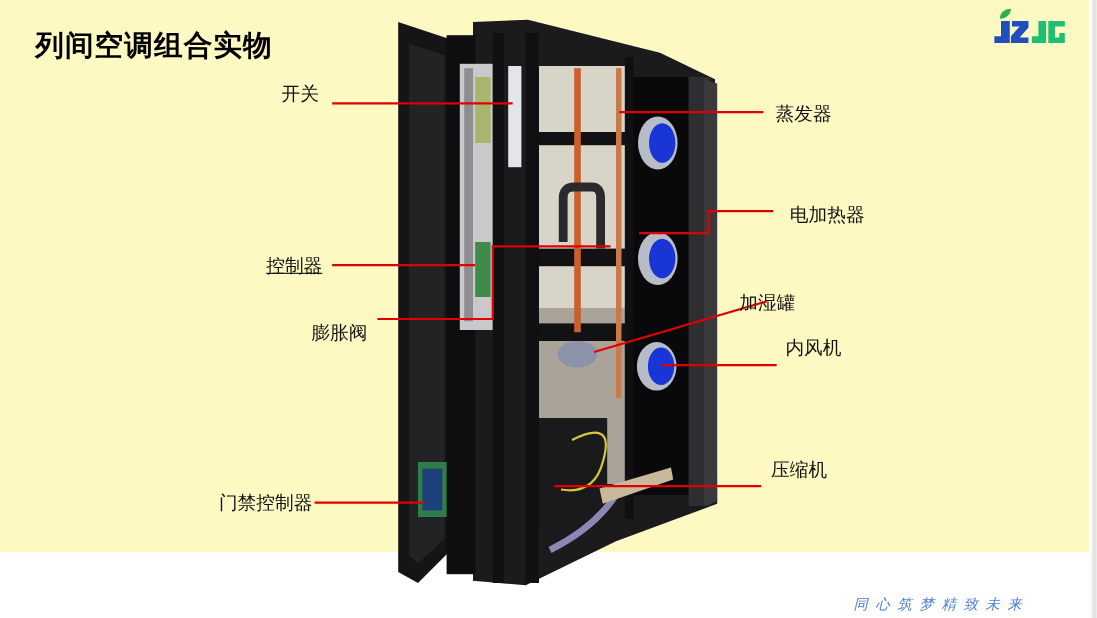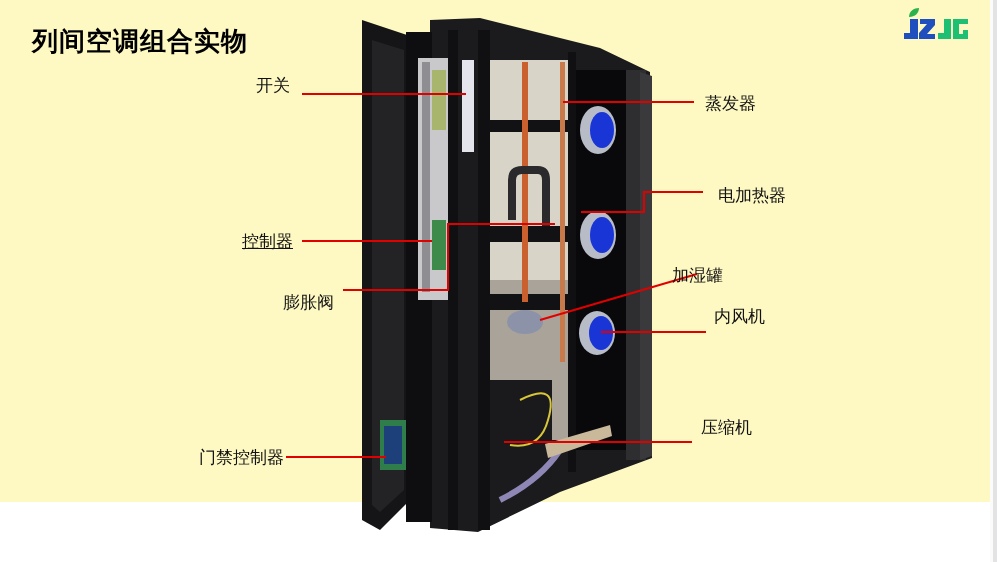--- a/index.html
+++ b/index.html
@@ -108,16 +108,17 @@
   <div class="label" style="left:256px;top:74px;">开关</div>
   <div class="label" style="left:242px;top:230px;text-decoration:underline;">控制器</div>
   <div class="label" style="left:283px;top:291px;">膨胀阀</div>
   <div class="label" style="left:183px;top:446px;margin-left:16px;">门禁控制器</div>
   <div class="label" style="left:705px;top:92px;">蒸发器</div>
   <div class="label" style="left:718px;top:184px;font-family:Liberation Mono, monospace;">电加热器</div>
   <div class="label" style="left:672px;top:264px;">加湿罐</div>
   <div class="label" style="left:714px;top:305px;">内风机</div>
   <div class="label" style="left:701px;top:416px;">压缩机</div>
 
+  <div class="slogan">同心筑梦精致未来</div>
 </div>
 
 <div class="edge-gap"></div>
 <div class="edge"></div>
 
 </body></html>

